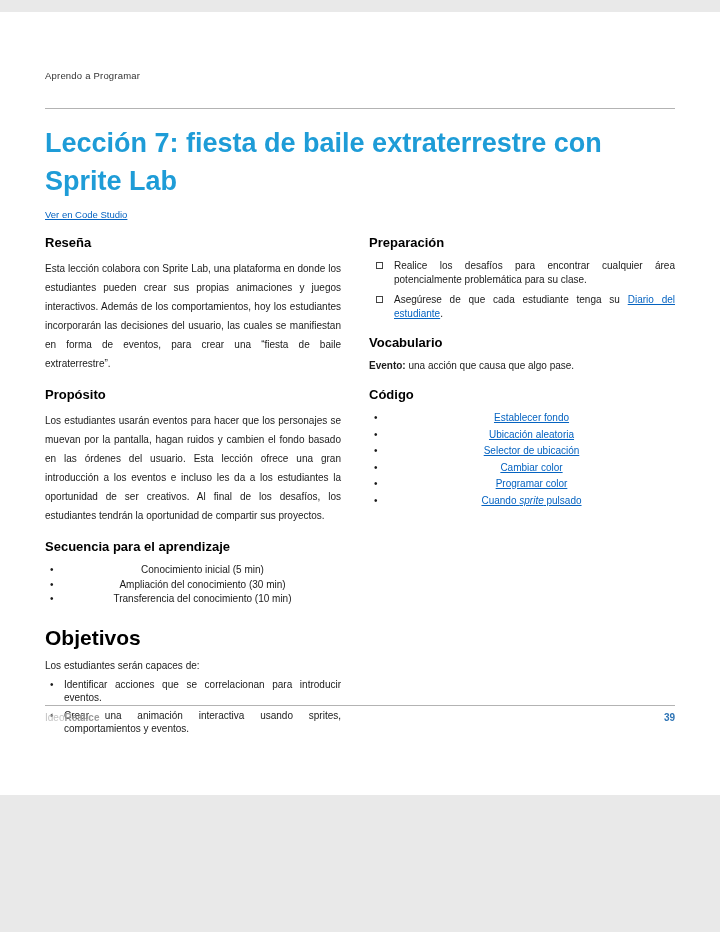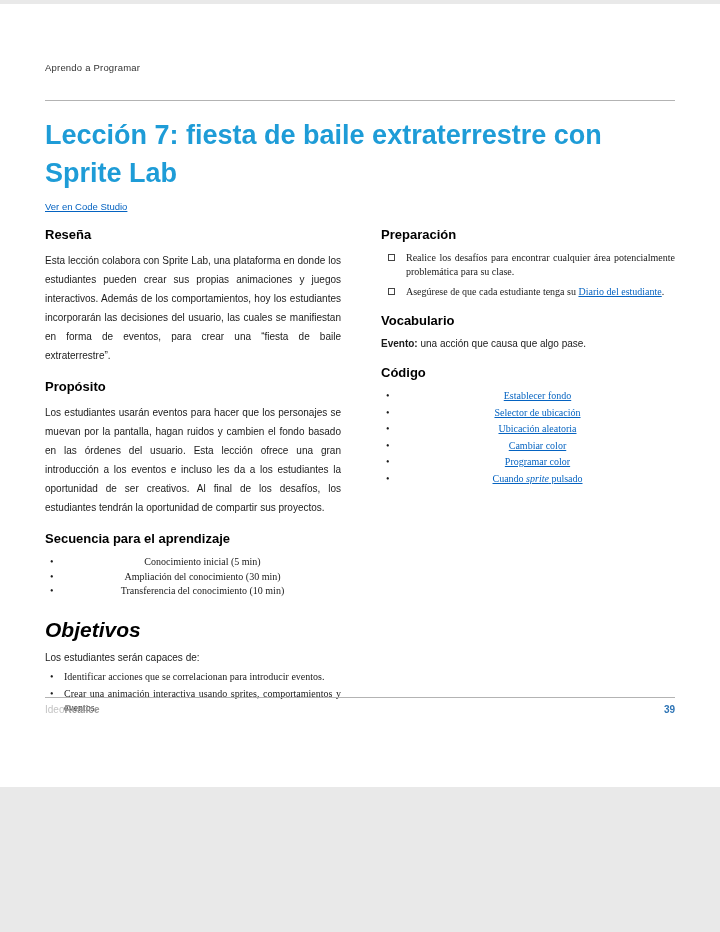--- a/index.html
+++ b/index.html
@@ -1,50 +1,50 @@
 <!DOCTYPE html>
 <html lang="es"><head>
 <meta charset="utf-8">
 <style>
   * { margin:0; padding:0; box-sizing:border-box; }
   html,body { background:#e9e9e9; }
   body { font-family:"Liberation Sans", sans-serif; }
   .page {
-    position:relative; width:720px; height:783px; margin:4px auto;
+    position:relative; width:720px; height:783px; margin:12px auto;
     background:#ffffff; color:#1a1a1a; overflow:hidden;
   }
   .content { padding:0 45px; }
 
   .doc-header { padding-top:58px; font-size:9.5px; color:#333; letter-spacing:.2px; }
   .header-rule { border:none; border-top:1px solid #b3b3b3; margin-top:27px; }
 
   .doc-title {
     margin-top:15px; max-width:620px;
     font-size:27px; font-weight:bold; color:#1E9CD7; line-height:38px;
   }
   .view-link {
     display:inline-block; margin-top:9px;
     font-size:9.5px; color:#0563C1; text-decoration:underline; cursor:pointer;
   }
 
-  .columns { display:flex; gap:40px; margin-top:13px; }
+  .columns { display:flex; gap:28px; margin-top:13px; }
   .col-left  { flex:0 0 296px; }
   .col-right { flex:1; }
 
   h2.sec { font-size:13px; font-weight:bold; color:#000; margin:14px 0 9px; }
   h2.sec.first { margin-top:0; }
-  h1.big { font-size:21px; font-weight:bold; color:#000; margin:20px 0 10px;font-style:italic; }
+  h1.big { font-size:21px; font-weight:bold; color:#000; margin:20px 0 10px; }
 
   p.body {
     font-size:10px; line-height:19px; text-align:justify; color:#1a1a1a;
     margin-bottom:12px;
   }
   .bold-intro { font-size:10px; font-weight:normal; margin-bottom:7px; }
 
-  ul.dot-list, ul.sq-list { list-style:none;font-family:Liberation Serif, serif; }
+  ul.dot-list, ul.sq-list { list-style:none; }
   ul.dot-list li {
     position:relative; padding-left:19px; font-size:10px; line-height:13.5px;
     margin-bottom:1px;
     text-align:center;
   }
   ul.dot-list li::before {
     content:"•"; position:absolute; left:5px; top:0; font-size:10px; color:#1a1a1a;
   }
   ul.dot-list.wide li { line-height:13.5px; margin-bottom:4px; text-align:justify; }
 
@@ -121,22 +121,22 @@
             <span>Asegúrese de que cada estudiante tenga su </span><a class="doc-link" href="#">Diario del estudiante</a><span>.</span>
           </li>
         </ul>
 
         <h2 class="sec">Vocabulario</h2>
         <p class="vocab"><b>Evento:</b><span> una acción que causa que algo pase.</span></p>
 
         <h2 class="sec">Código</h2>
         <ul class="dot-list link-list">
           <li><a class="doc-link" href="#">Establecer fondo</a></li>
+          <li><a class="doc-link" href="#">Ubicación aleatoria</a></li>
           <li><a class="doc-link" href="#">Selector de ubicación</a></li>
-          <li><a class="doc-link" href="#">Ubicación aleatoria</a></li>
           <li><a class="doc-link" href="#">Cambiar color</a></li>
           <li><a class="doc-link" href="#">Programar color</a></li>
           <li>
             <a class="doc-link" href="#"><span>Cuando </span><i>sprite</i><span> pulsado</span></a>
           </li>
         </ul>
 
       </div>
     </div>
   </div>

